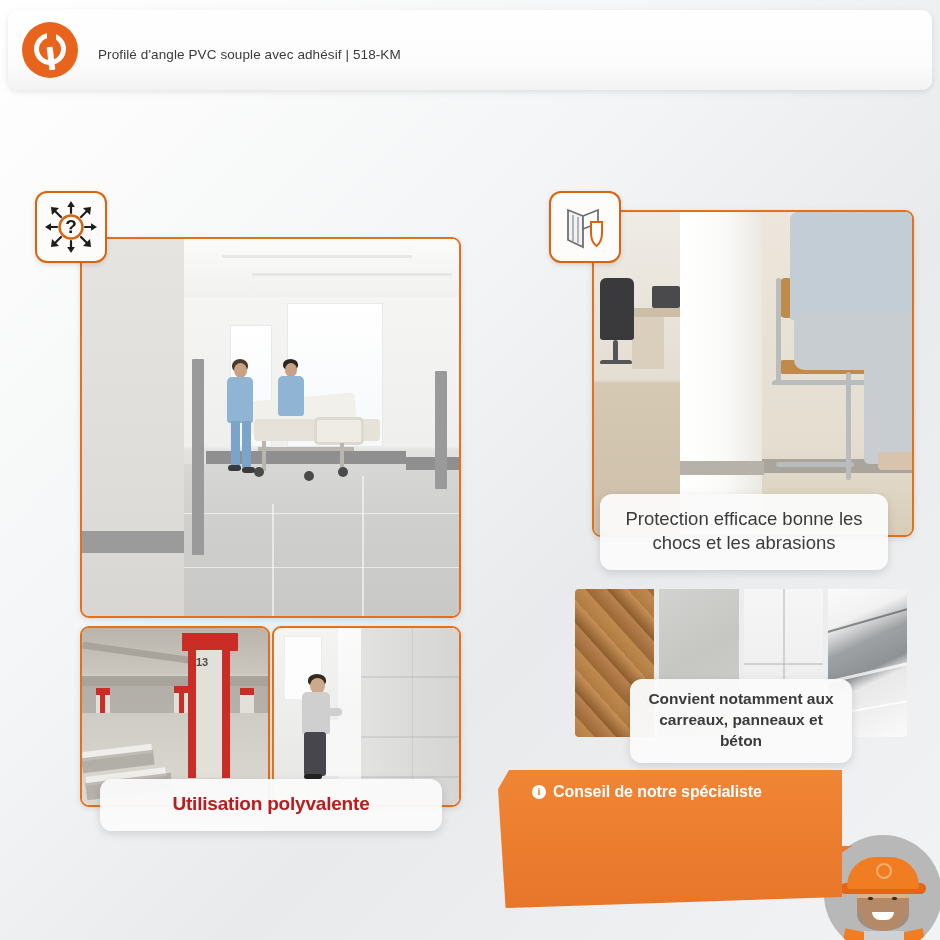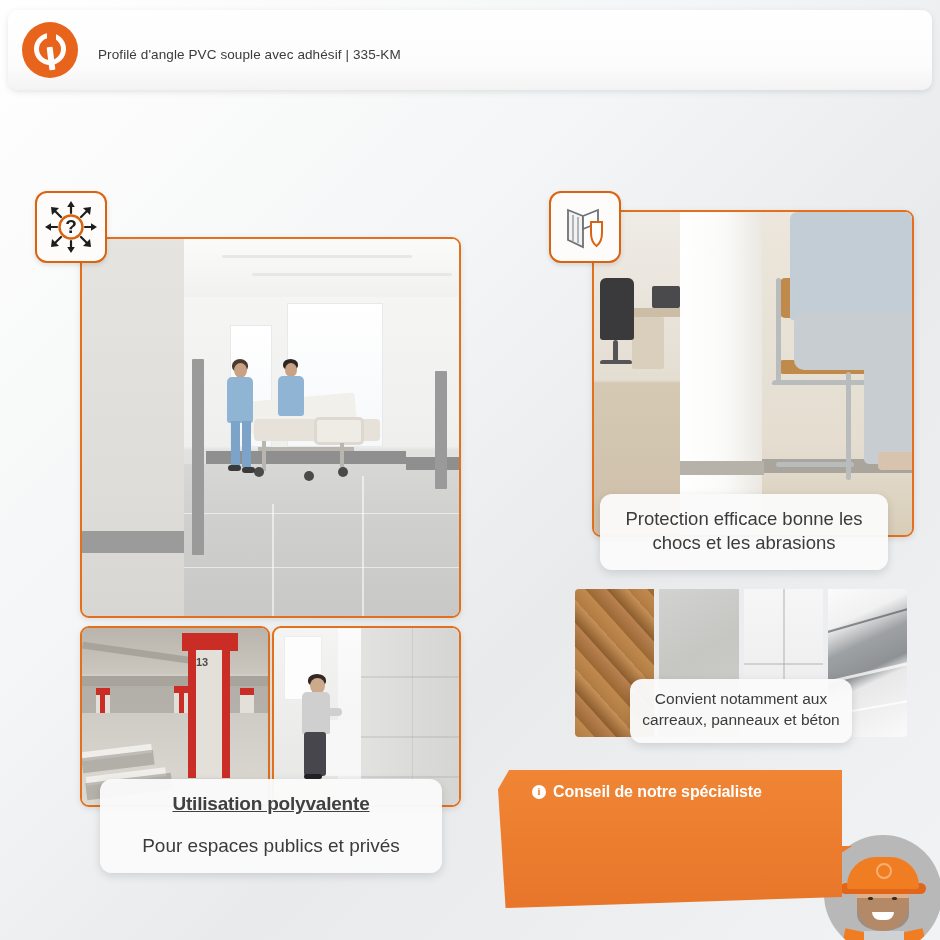--- a/index.html
+++ b/index.html
@@ -213,28 +213,28 @@
     text-align: center;
     color: #3b3b3b;
     z-index: 8;
   }
   #caption-protection {
     left: 600px; top: 494px; width: 288px; padding: 13px 10px 14px;
     font-size: 18.5px; line-height: 1.32;
   }
   #caption-materials {
     left: 630px; top: 679px; width: 222px; padding: 10px 8px 12px;
-    font-size: 15.5px; line-height: 1.34;
+    font-size: 15.5px; line-height: 1.34; font-weight: bold;
   }
   #caption-usage {
     left: 100px; top: 779px; width: 342px;
     padding: 14px 12px 16px;
   }
   #caption-usage .title {
-    font-size: 19px; font-weight: bold; color: #404040; letter-spacing: -.2px; text-decoration: underline;
+    font-size: 19px; font-weight: bold; color: #b91c1c; letter-spacing: -.2px;
   }
   #caption-usage .sub {
     margin-top: 20px; font-size: 19px; color: #3b3b3b; font-weight: normal;
   }
 
   
   #tip-box {
     position: absolute;
     left: 498px; top: 770px;
     width: 344px; height: 138px;
@@ -301,21 +301,21 @@
 </head>
 <body>
 
 <div class="header">
   <div class="logo">
     <div class="ring"></div>
     <div class="notch"></div>
     <div class="tail"></div>
   </div>
   <div class="header-text">
-    <div class="subtitle">Profilé d'angle PVC souple avec adhésif | 335-KM</div>
+    <div class="subtitle">Profilé d'angle PVC souple avec adhésif | 518-KM</div>
   </div>
 </div>
 
 <div class="icon-badge" id="badge-left">
   <svg width="54" height="54" viewBox="0 0 54 54" aria-hidden="true">
     <circle cx="27" cy="27" r="11.5" fill="none" stroke="#d9630f" stroke-width="2.4"></circle>
     <text x="27" y="33" text-anchor="middle" font-family="Liberation Sans, sans-serif" font-size="19" font-weight="bold" fill="#1d1d1d">?</text>
     <g stroke="#1d1d1d" stroke-width="2.2" stroke-linecap="round" fill="none">
       <line x1="27" y1="13" x2="27" y2="4"></line>
       <line x1="27" y1="41" x2="27" y2="50"></line>
@@ -489,21 +489,20 @@
     <div class="vein" style="left:-10px;top:118px;width:130%;height:2px;transform:rotate(-10deg);"></div>
   </div>
 </div>
 
 <div class="caption" id="caption-protection">Protection efficace bonne les chocs et les abrasions</div>
 
 <div class="caption" id="caption-materials">Convient notamment aux carreaux, panneaux et béton</div>
 
 <div class="caption" id="caption-usage">
   <div class="title">Utilisation polyvalente</div>
-  <div class="sub">Pour espaces publics et privés</div>
 </div>
 
 <div id="tip-pointer"></div>
 <div id="tip-box">
   <div class="tip-head">
     <span class="info-i">i</span>
     <span>Conseil de notre spécialiste</span>
   </div>
 </div>
 

